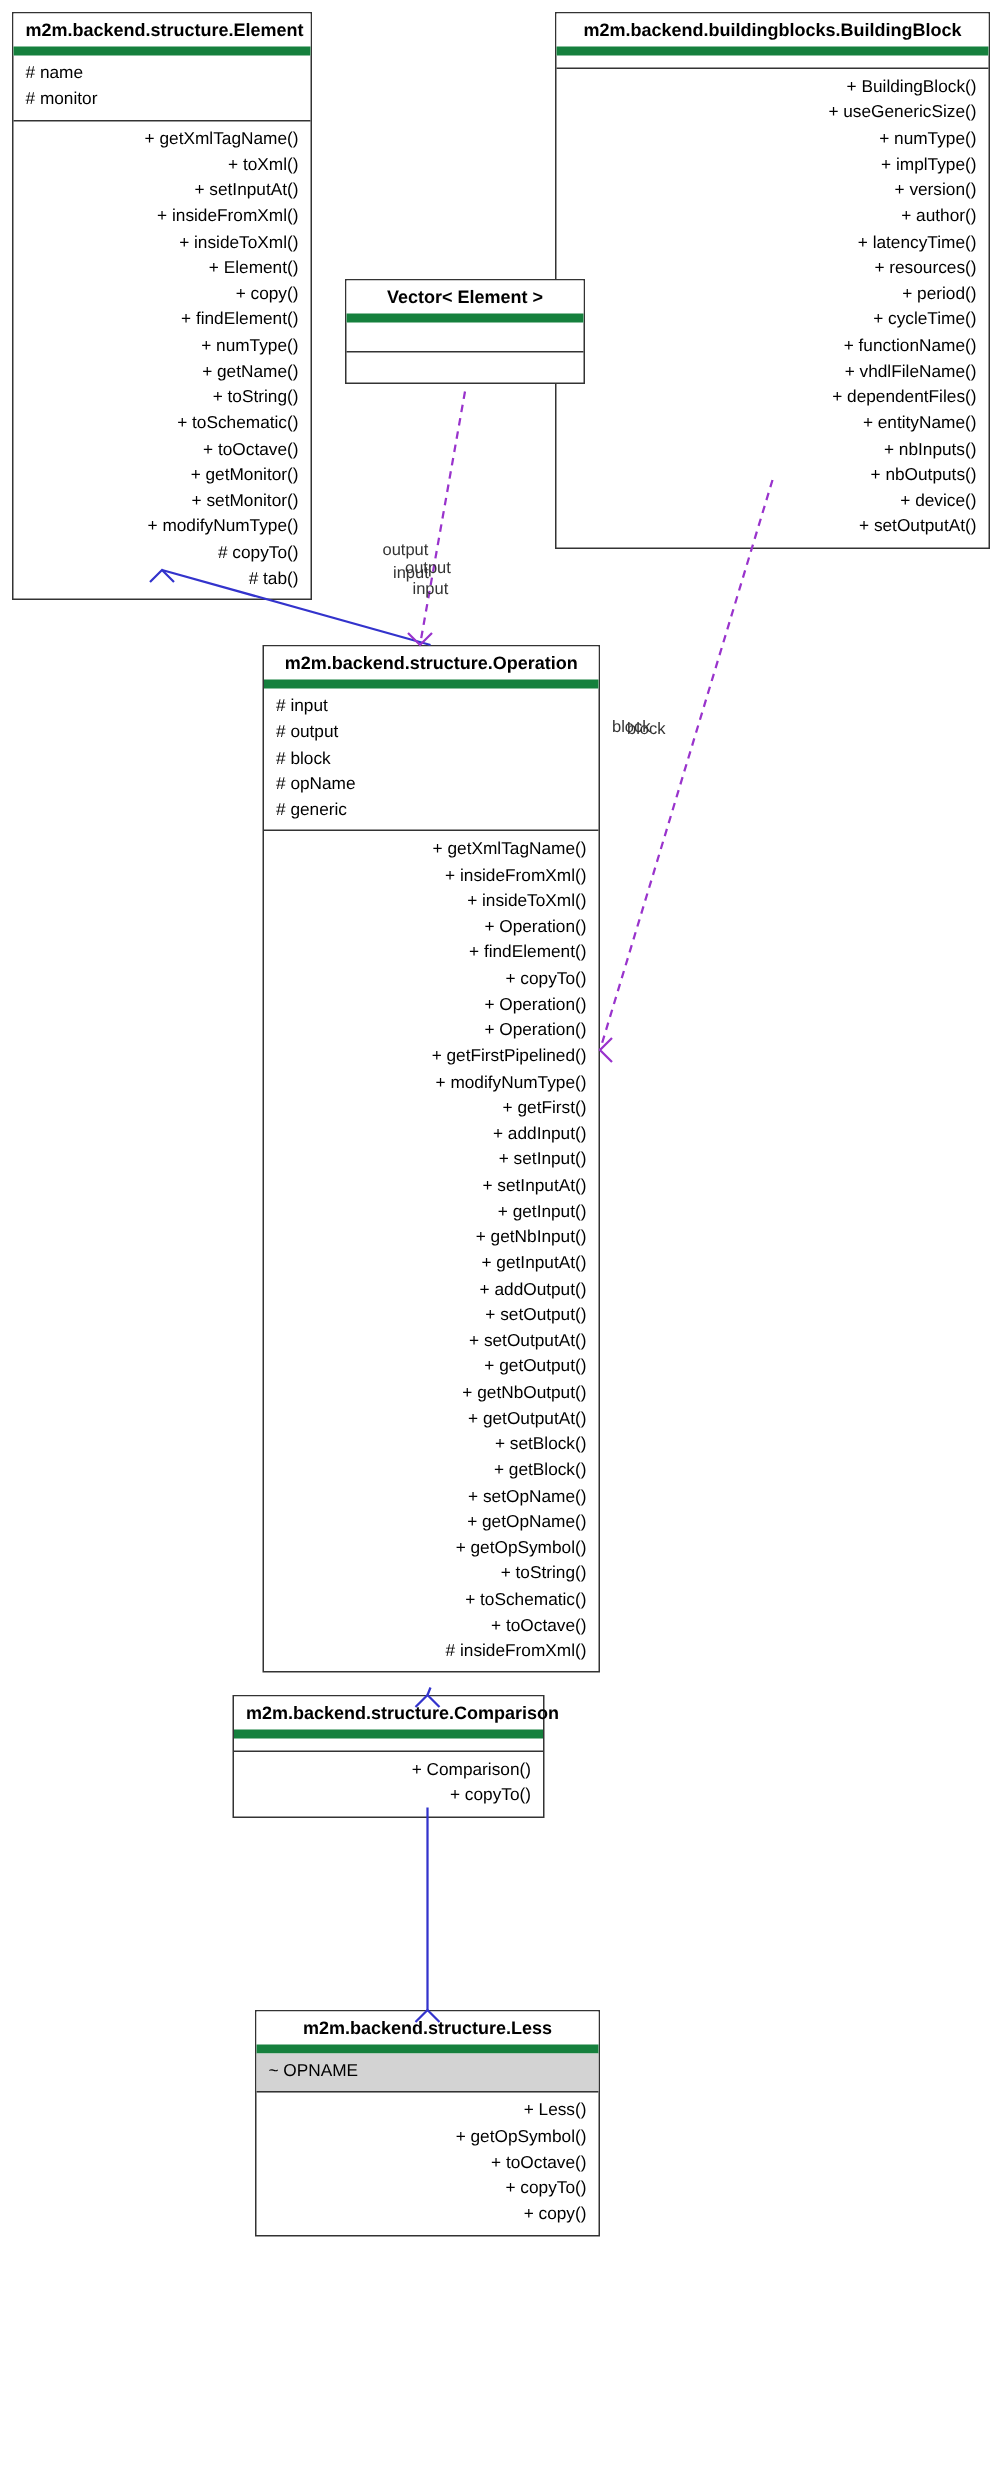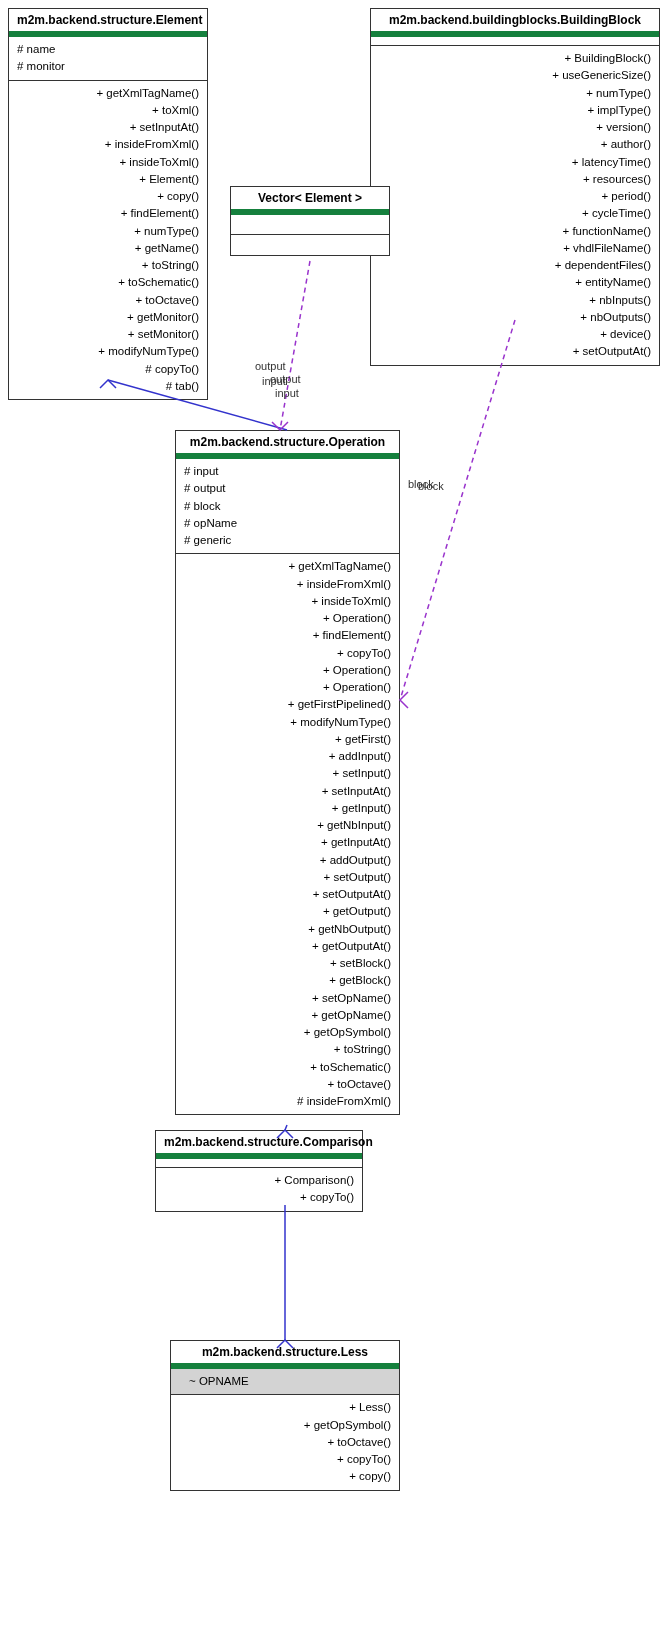--- a/index.html
+++ b/index.html
@@ -42,21 +42,21 @@
       text-align: right;
     }
     .uml-box .section-item {
       line-height: 1.5;
       white-space: nowrap;
       font-size: 11.5px;
     }
     .uml-box .shaded-section {
       background: #d3d3d3;
       border-bottom: 1px solid #333;
-      padding: 4px 18px;
+      padding: 4px 8px;
     }
     
     .arrows-svg {
       position: absolute;
       top: 0;
       left: 0;
       width: 672px;
       height: 1643px;
       pointer-events: none;
     }

